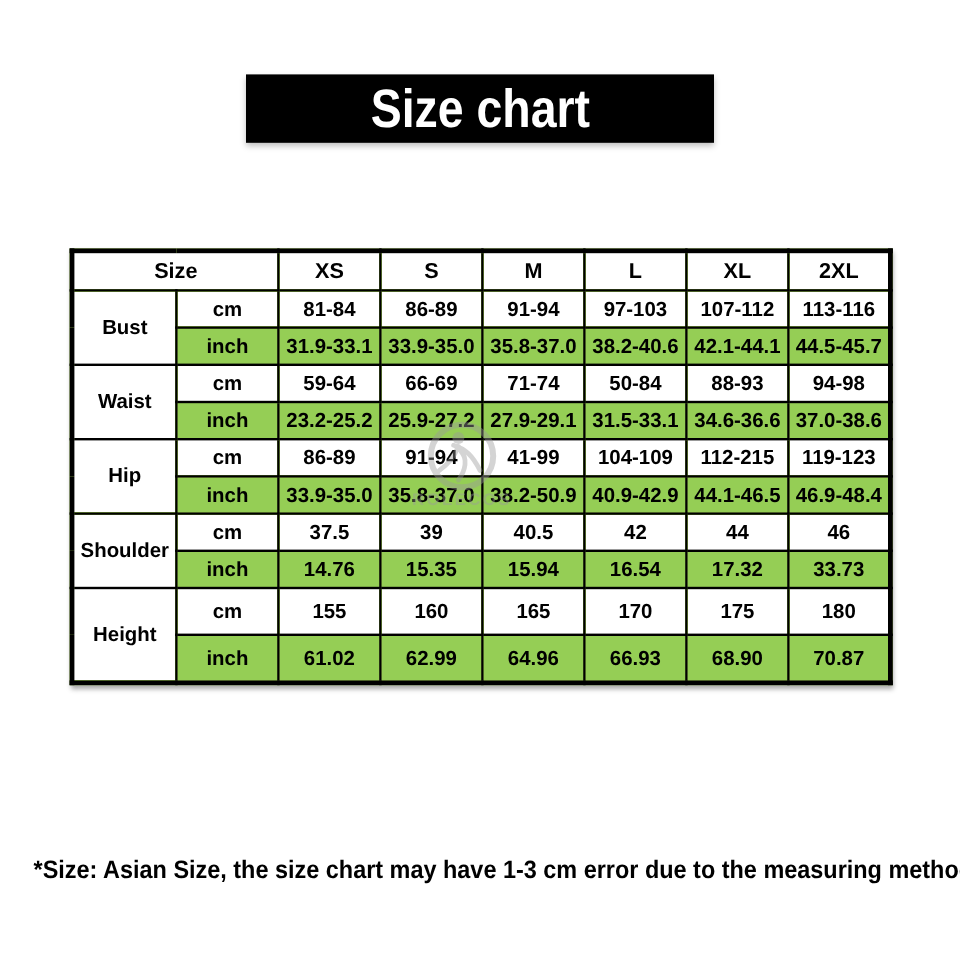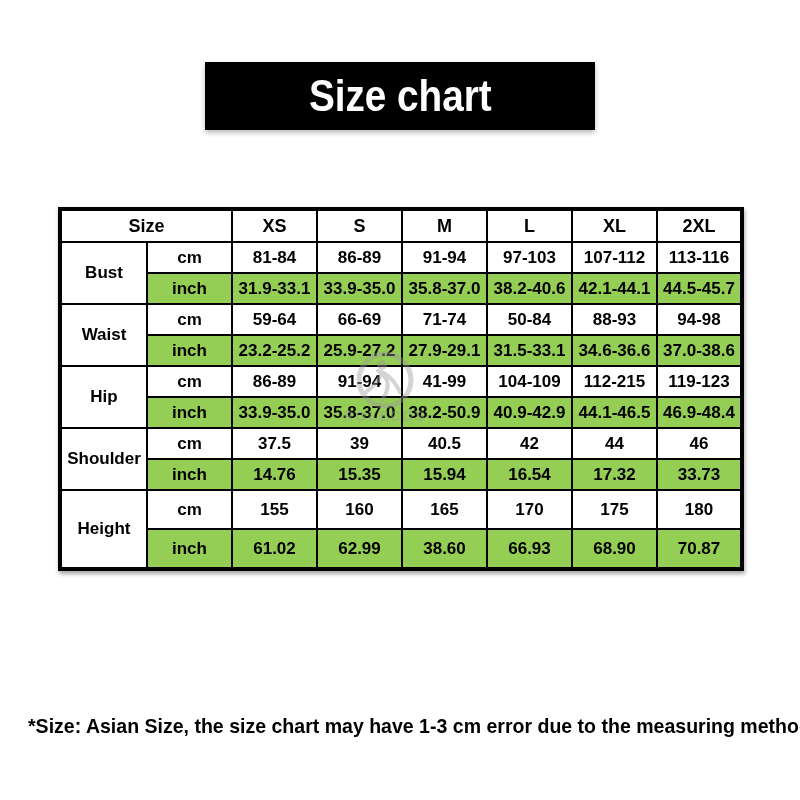--- a/index.html
+++ b/index.html
@@ -12,21 +12,21 @@
   }
   :root {
     --banner-bg: #000000;
     --banner-text: #ffffff;
     --inch-row-bg: #95ce55;
     --grid: #000000;
     --watermark: #9a9a9a;
   }
   .banner {
     position: absolute; left: 205px; top: 62px;
-    width: 390px; height: 68px;
+    width: 390px; height: 57px;
     background: var(--banner-bg);
     color: var(--banner-text);
     display: flex; align-items: center; justify-content: center;
     box-shadow: 0 3px 5px rgba(0,0,0,0.25);
   }
   .banner .banner-text {
     font-size: 45px; font-weight: bold;
     transform: scaleX(0.86);
     white-space: nowrap;
   }
@@ -183,21 +183,21 @@
       <td>160</td>
       <td>165</td>
       <td>170</td>
       <td>175</td>
       <td>180</td>
     </tr>
     <tr class="inch-row tall">
       <td class="green">inch</td>
       <td class="green">61.02</td>
       <td class="green">62.99</td>
-      <td class="green">38.60</td>
+      <td class="green">64.96</td>
       <td class="green">66.93</td>
       <td class="green">68.90</td>
       <td class="green">70.87</td>
     </tr>
   </tbody>
 </table>
 
 <svg class="watermark" viewBox="0 0 95 80" xmlns="http://www.w3.org/2000/svg">
   <circle cx="47" cy="32" r="26" fill="none" stroke="#9a9a9a" stroke-width="5"></circle>
   <circle cx="44" cy="17" r="5" fill="#9a9a9a"></circle>

